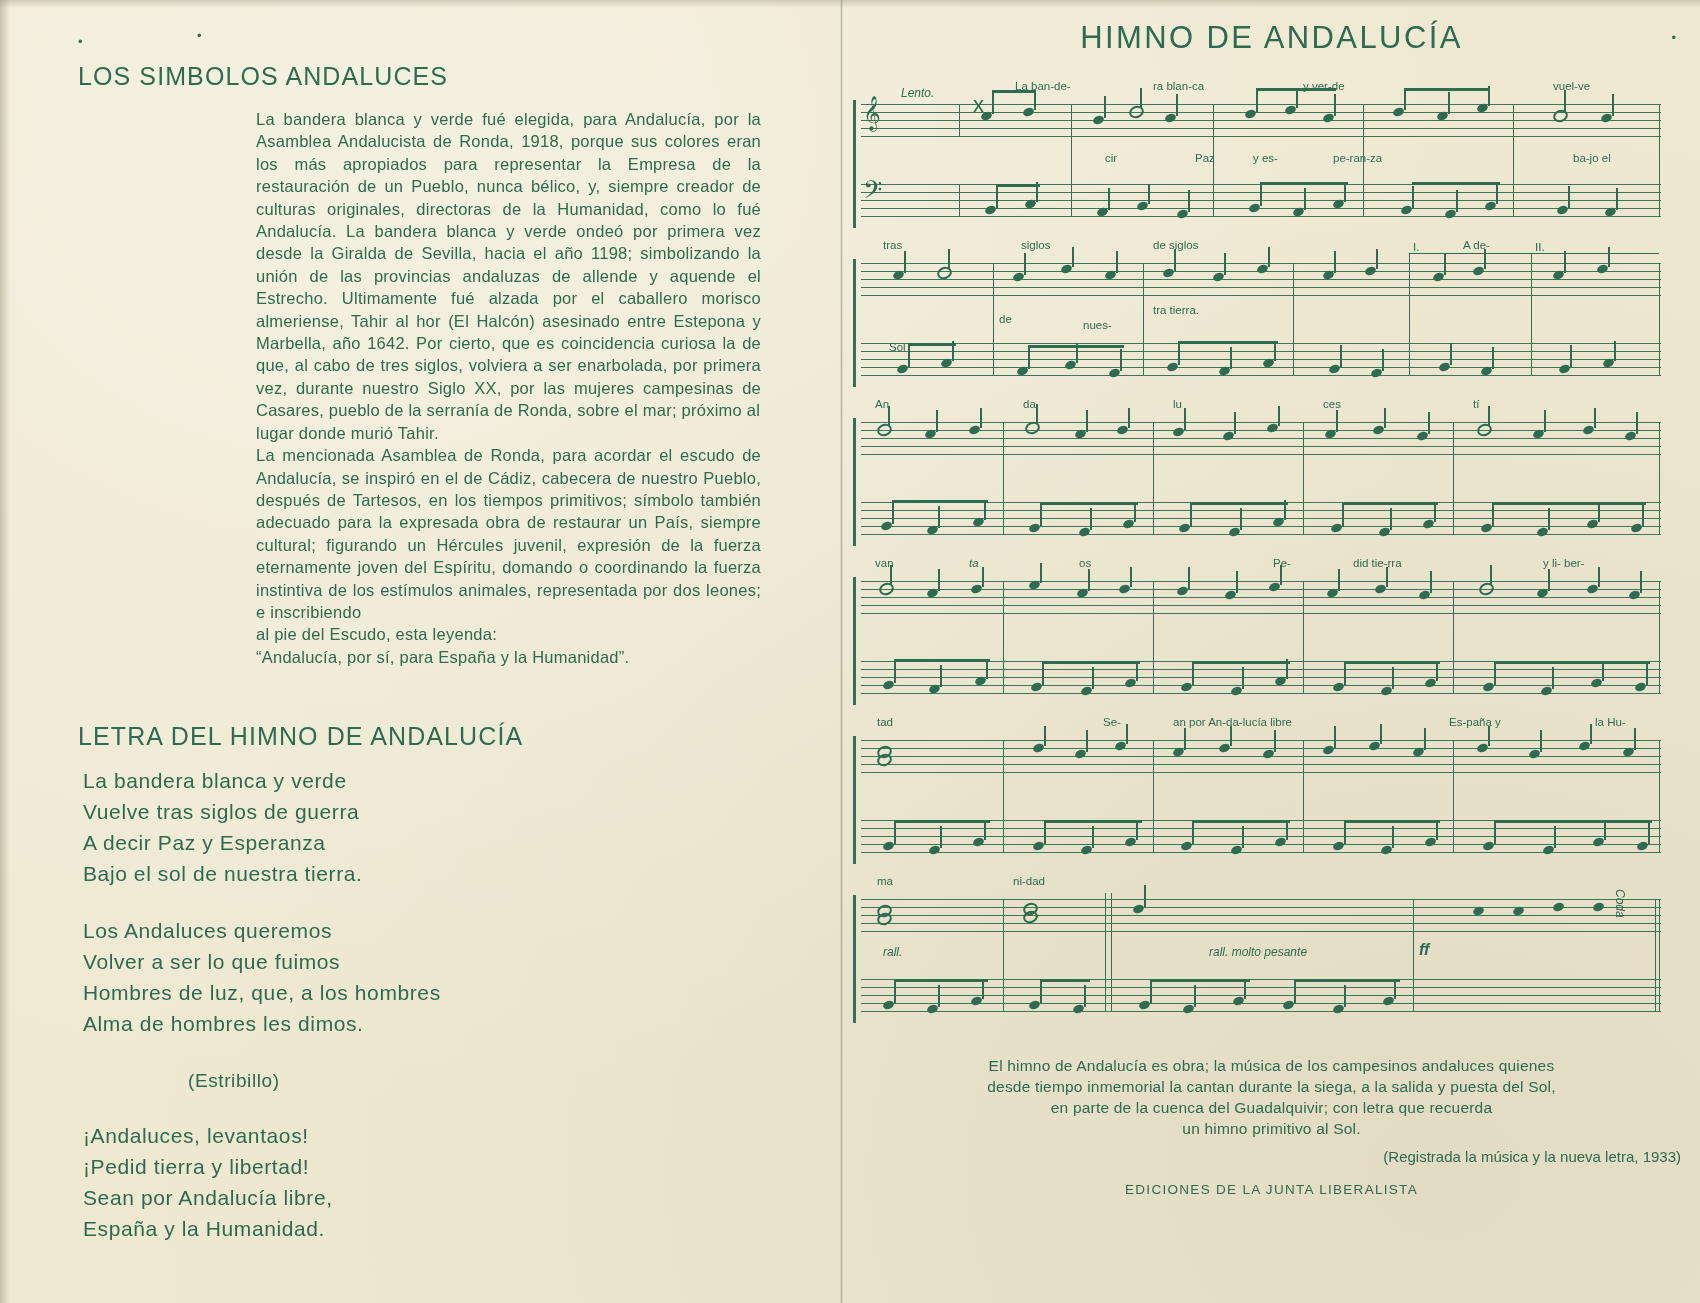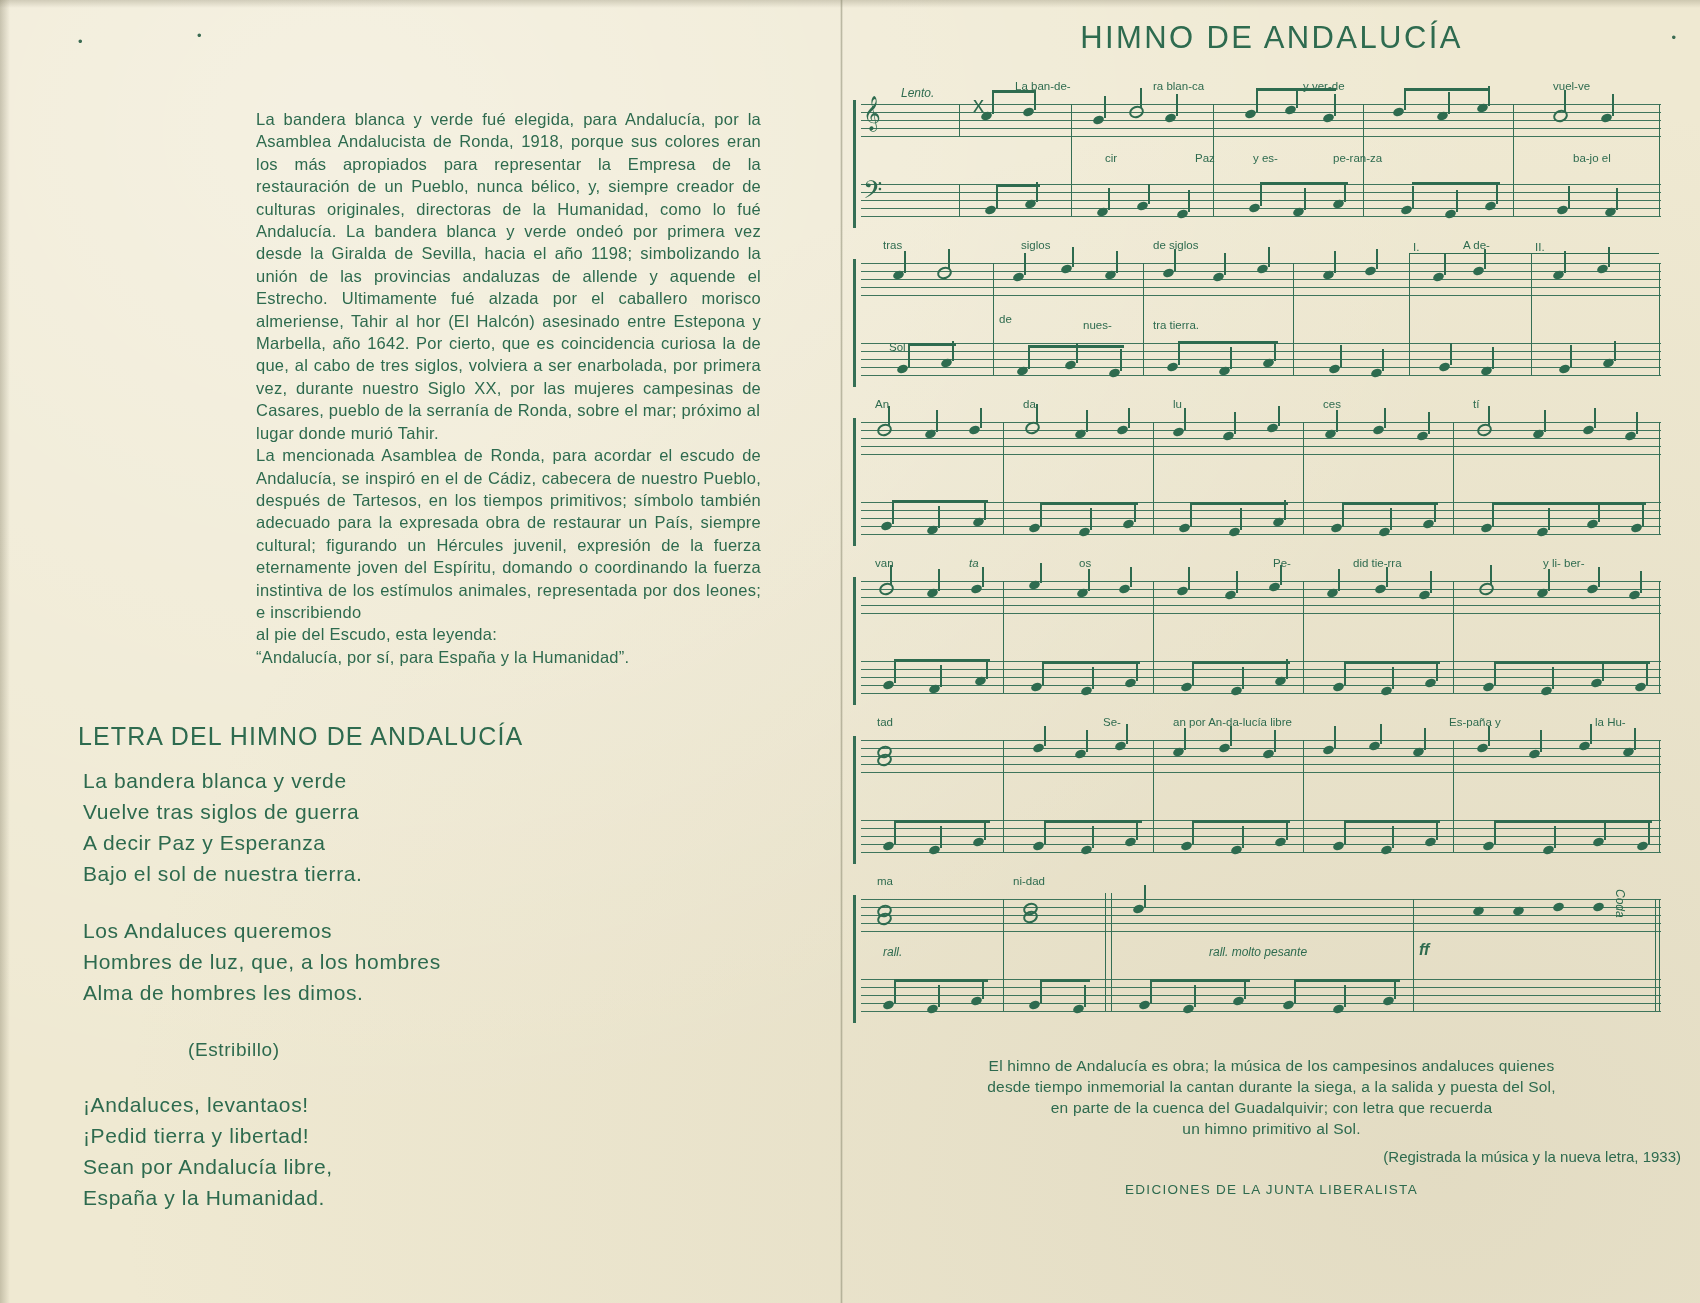--- a/index.html
+++ b/index.html
@@ -263,40 +263,42 @@
   <div class="paper-tint"></div>
   <div class="edge-left"></div>
   <div class="edge-top"></div>
   <div class="fold"></div>
 
   <div class="left-panel">
 
     <div class="tick tick-1">•</div>
     <div class="tick tick-2">•</div>
 
+    <div class="h-title">LOS SIMBOLOS ANDALUCES</div>
 
     <div class="body-text">
       <p>La bandera blanca y verde fué elegida, para Andalucía, por la Asamblea Andalucista de Ronda, 1918, porque sus colores eran los más apropiados para representar la Empresa de la restauración de un Pueblo, nunca bélico, y, siempre creador de culturas originales, directoras de la Humanidad, como lo fué Andalucía. La bandera blanca y verde ondeó por primera vez desde la Giralda de Sevilla, hacia el año 1198; simbolizando la unión de las provincias andaluzas de allende y aquende el Estrecho. Ultimamente fué alzada por el caballero morisco almeriense, Tahir al hor (El Halcón) asesinado entre Estepona y Marbella, año 1642. Por cierto, que es coincidencia curiosa la de que, al cabo de tres siglos, volviera a ser enarbolada, por primera vez, durante nuestro Siglo XX, por las mujeres campesinas de Casares, pueblo de la serranía de Ronda, sobre el mar; próximo al</p>
       <p class="last-line-center">lugar donde murió Tahir.</p>
       <p>La mencionada Asamblea de Ronda, para acordar el escudo de Andalucía, se inspiró en el de Cádiz, cabecera de nuestro Pueblo, después de Tartesos, en los tiempos primitivos; símbolo también adecuado para la expresada obra de restaurar un País, siempre cultural; figurando un Hércules juvenil, expresión de la fuerza eternamente joven del Espíritu, domando o coordinando la fuerza instintiva de los estímulos animales, representada por dos leones; e inscribiendo</p>
       <p class="last-line-center">al pie del Escudo, esta leyenda:</p>
       <p class="last-line-center">“Andalucía, por sí, para España y la Humanidad”.</p>
     </div>
 
     <div class="h-title-2">LETRA DEL HIMNO DE ANDALUCÍA</div>
 
     <div class="lyrics">
       <div class="stanza">
         <div>La bandera blanca y verde</div>
         <div>Vuelve tras siglos de guerra</div>
         <div>A decir Paz y Esperanza</div>
         <div>Bajo el sol de nuestra tierra.</div>
       </div>
       <div class="stanza">
         <div>Los Andaluces queremos</div>
+        <div>Volver a ser lo que fuimos</div>
         <div>Hombres de luz, que, a los hombres</div>
         <div>Alma de hombres les dimos.</div>
       </div>
       <div class="chorus-mark">(Estribillo)</div>
       <div class="stanza">
         <div>¡Andaluces, levantaos!</div>
         <div>¡Pedid tierra y libertad!</div>
         <div>Sean por Andalucía libre,</div>
         <div>España y la Humanidad.</div>
       </div>
@@ -500,21 +502,21 @@
         <div class="beam" style="left:175px; top:98px; width:96px;"></div>
         <div class="beam" style="left:325px; top:94px; width:100px;"></div>
 
         <div class="lyric-syl" style="left:30px; top:-8px;">tras</div>
         <div class="lyric-syl" style="left:168px; top:-8px;">siglos</div>
         <div class="lyric-syl" style="left:300px; top:-8px;">de siglos</div>
         <div class="lyric-syl" style="left:610px; top:-8px;">A de-</div>
         <div class="lyric-syl" style="left:36px; top:66px;margin-top:28px;">Sol</div>
         <div class="lyric-syl" style="left:146px; top:66px;">de</div>
         <div class="lyric-syl" style="left:230px; top:72px;">nues-</div>
-        <div class="lyric-syl" style="left:300px; top:72px;">tra tierra.</div>
+        <div class="lyric-syl" style="left:300px; top:57px;">tra tierra.</div>
       </div>
 
       <div class="system">
         <div class="brace" style="top:12px; height:128px;"></div>
         <div class="staff" style="top:16px; height:32px;">
           <div class="line" style="top:0px;"></div>
             <div class="line" style="top:8px;"></div>
             <div class="line" style="top:16px;"></div>
             <div class="line" style="top:24px;"></div>
             <div class="line" style="top:32px;"></div>

